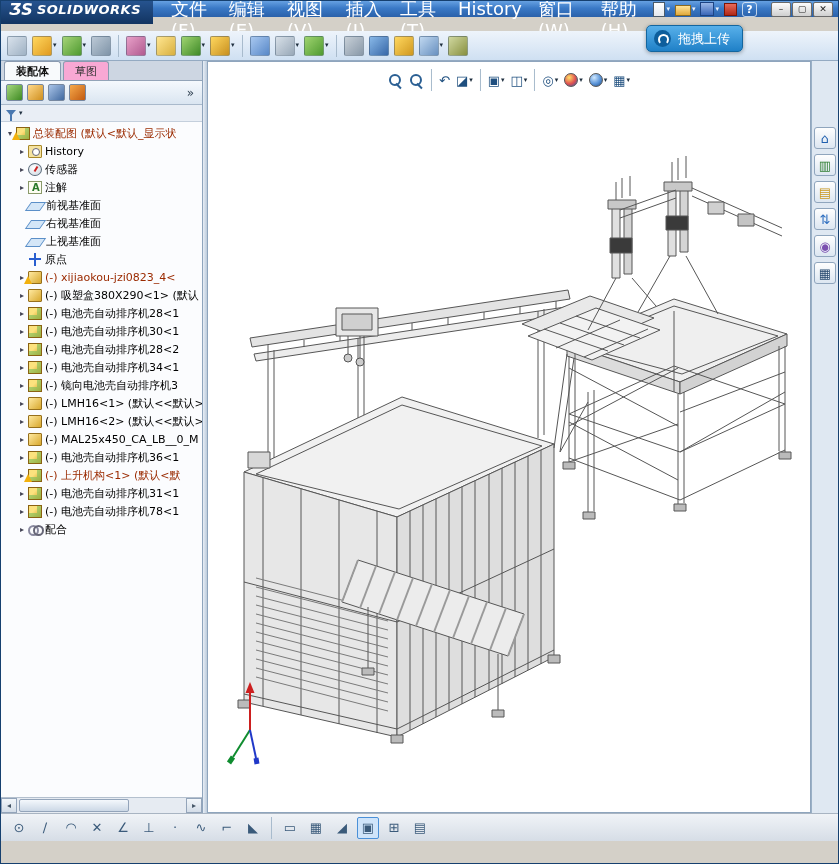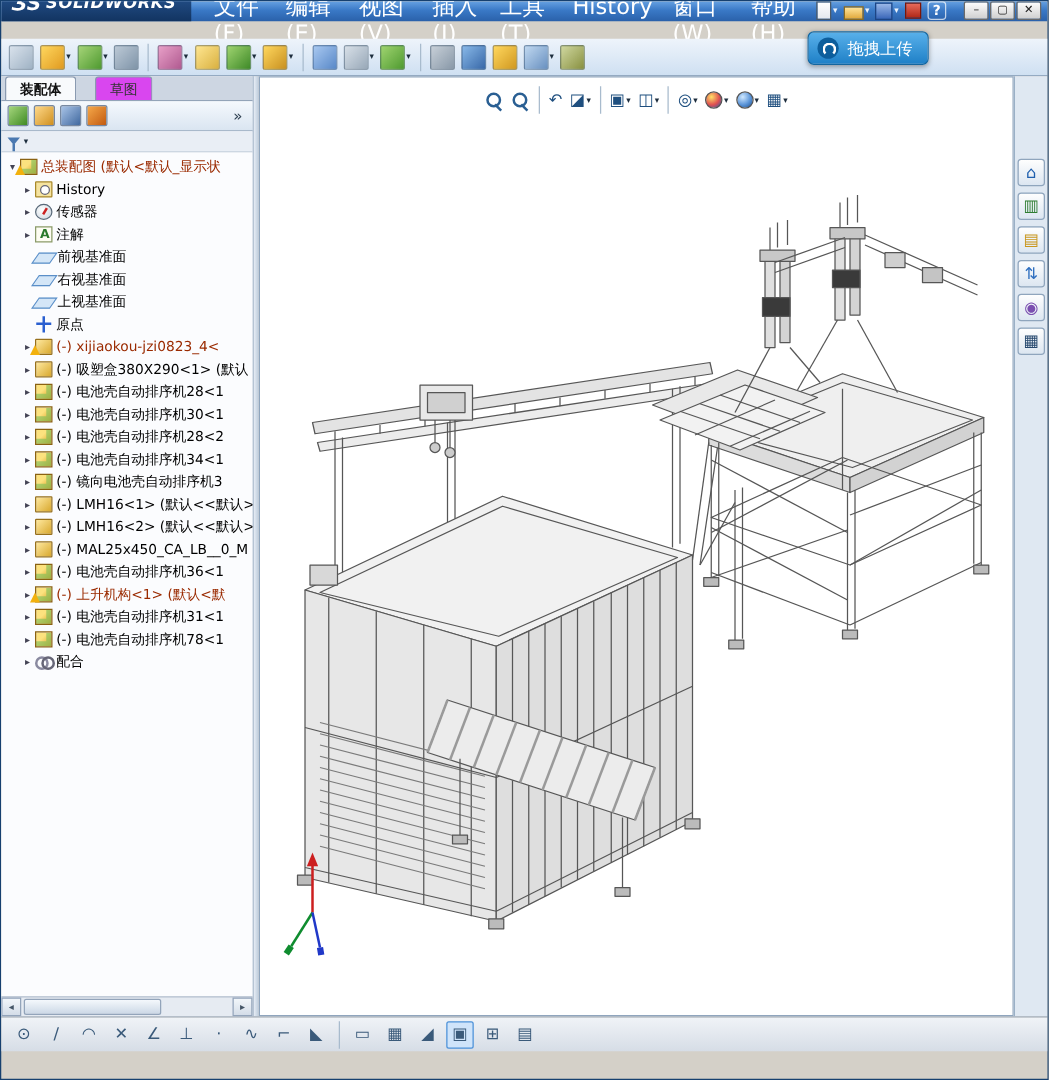--- a/index.html
+++ b/index.html
@@ -1,21 +1,21 @@
 <!DOCTYPE html>
 <html><head>
 <meta charset="utf-8">
 <style>
   *{box-sizing:border-box;margin:0;padding:0}
   html,body{background:#888}
   .app{position:relative;width:839px;height:864px;margin:0 auto;overflow:hidden;
        font-family:"DejaVu Sans","Liberation Sans",sans-serif;font-size:12px;
        background:#d4d0c8;border:1px solid #16406f}
   
-  .titlebar{position:absolute;top:0;left:0;right:0;height:16px;display:flex;align-items:flex-end;
+  .titlebar{position:absolute;top:0;left:0;right:0;height:16px;display:flex;align-items:center;
             background:linear-gradient(#66a1e2,#3a79c6 45%,#2a61aa);color:#fff}
   .logo{height:30px;display:flex;align-items:center;gap:4px;padding:0 12px 0 8px;
         background:linear-gradient(#2c5d9d,#123461);font-style:italic;font-weight:bold}
   .logo-mark{font-size:16px}
   .logo-text{font-size:13px;letter-spacing:.5px}
   .menubar{display:flex;align-items:center;margin-left:10px}
   .menu-item{padding:0 8px;height:22px;line-height:22px;font-size:18px;cursor:default;border-radius:2px}
   .tb-right{margin-left:auto;display:flex;align-items:center;gap:3px;padding-right:5px}
   .qwrap{display:flex;align-items:center;gap:1px;padding:1px}
   .qicon{display:inline-block}
@@ -37,25 +37,25 @@
   .sep{width:1px;height:22px;background:#a8bbcd;margin:0 3px}
   
   .upload-badge{position:absolute;top:24px;left:645px;height:27px;z-index:60;display:flex;align-items:center;gap:7px;
                 padding:0 12px 0 7px;background:linear-gradient(#58b0ea,#1f80c7);border:1px solid #14669f;
                 border-radius:5px;color:#fff;font-size:13px;box-shadow:0 1px 4px rgba(0,0,0,.35)}
   .upload-icon{width:17px;height:17px;border-radius:50%;background:#0d5e9c;position:relative;flex:none}
   .upload-icon::after{content:"";position:absolute;left:4px;top:4px;width:7px;height:7px;border:2px solid #fff;border-radius:50%;border-bottom-color:transparent}
   
   .left-panel{position:absolute;top:60px;left:0;width:202px;bottom:50px;background:#eef2f7;
               display:flex;flex-direction:column;border-right:1px solid #8fa5bd}
-  .panel-tabs{height:20px;background:#cdd6e2;display:flex;align-items:flex-end;gap:15px;padding-left:3px;
+  .panel-tabs{height:20px;background:#cdd6e2;display:flex;align-items:flex-end;gap:2px;padding-left:3px;
               border-bottom:1px solid #93a4b8;flex:none}
   .ptab{padding:2px 11px 1px;font-size:11px;border:1px solid #8a9ab0;border-bottom:none;border-radius:3px 3px 0 0}
   .ptab.active{background:#f8fafc;font-weight:bold;color:#111}
-  .ptab.inactive{background:#d946ef;color:#333}
+  .ptab.inactive{background:#f9a8d4;color:#333}
   .mgr-bar{height:24px;flex:none;display:flex;align-items:center;gap:4px;padding:0 5px;
            background:linear-gradient(#f5f9fd,#dae5f1);border-bottom:1px solid #a9b9cb}
   .mgr-icon{width:17px;height:17px;border:1px solid #7788a0;border-radius:2px}
   .mgr-overflow{margin-left:auto;font-size:12px;color:#345;padding:0 3px}
   .filter-bar{height:17px;flex:none;display:flex;align-items:center;gap:3px;padding:0 5px;
               background:#e9eef5;border-bottom:1px solid #c4cfdc}
   .funnel{width:0;height:0;border-left:5px solid transparent;border-right:5px solid transparent;border-top:6px solid #4a78b0;position:relative}
   .funnel::after{content:"";position:absolute;left:-1px;top:-1px;width:2px;height:6px;background:#4a78b0}
   .tree{flex:1;background:#fbfcfe;overflow:hidden;padding-top:2px}
   .tree-row{height:18px;display:flex;align-items:center;white-space:nowrap;font-size:11px;color:#000;overflow:hidden}

